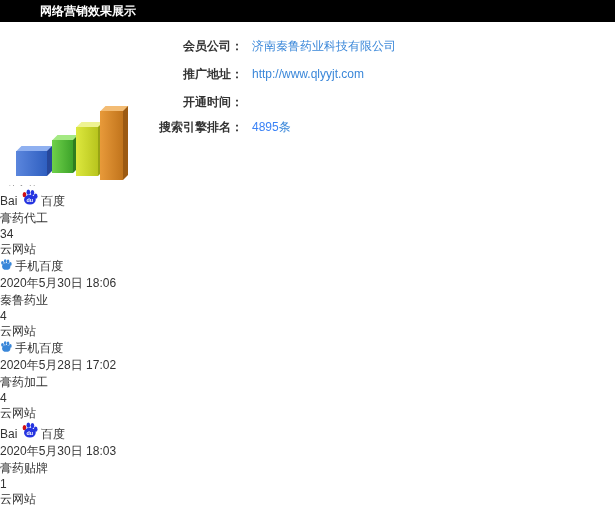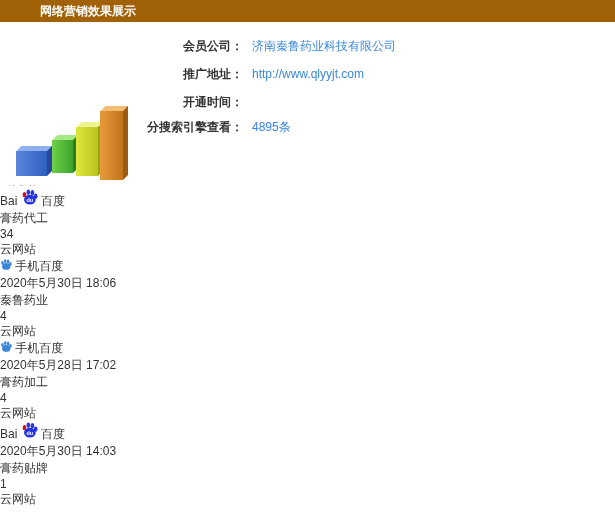--- a/index.html
+++ b/index.html
@@ -6,21 +6,21 @@
   html,body { width:615px; height:520px; }
   body {
     position:relative; overflow:hidden; background:#fff;
     font-family:"Liberation Sans","DejaVu Sans",sans-serif;
     font-size:12px; color:#333;
   }
 
   
   .titlebar {
     position:absolute; top:0; left:0; width:615px; height:22px;
-    background:#a16207; color:#fff; font-weight:bold;
+    background:#000000; color:#fff; font-weight:bold;
     line-height:22px; padding-left:40px; font-size:12px;
   }
 
   
   .top-section { position:absolute; top:22px; left:0; width:615px; height:163px; background:#fff; }
 
   .info-row { position:absolute; left:125px; height:16px; display:flex; align-items:center; }
   .info-row.r1{ top:16px; } .info-row.r2{ top:44px; } .info-row.r3{ top:72px;flex-direction:column; } .info-row.r4{ top:97px; }
   .info-label { width:118px; text-align:right; font-weight:bold; color:#333; }
   .info-value { margin-left:9px; color:#333; }
@@ -158,21 +158,21 @@
     <a class="info-value link">济南秦鲁药业科技有限公司</a>
   </div>
   <div class="info-row r2">
     <span class="info-label">推广地址：</span>
     <a class="info-value link">http://www.qlyyjt.com</a>
   </div>
   <div class="info-row r3">
     <span class="info-label">开通时间：</span>
   </div>
   <div class="info-row r4">
-    <span class="info-label">分搜索引擎查看：</span>
+    <span class="info-label">搜索引擎排名：</span>
     <span class="info-value"><span class="num-red">4895</span><span class="unit-blue">条</span></span>
   </div>
 </div>
 
 <div class="results-bar">
   <span class="results-label">结果：</span>
   <div class="filter-controls">
     <span class="filter-label" style="margin-left:0">分搜索引擎查看</span>
     <select class="filter-select sel-engine">
       <option>全部</option>
@@ -283,21 +283,21 @@
           <ellipse cx="9.5" cy="3.8" rx="2.4" ry="3.4" fill="#2534e0"></ellipse>
           <ellipse cx="14.8" cy="4.4" rx="2.4" ry="3.4" fill="#2534e0"></ellipse>
           <ellipse cx="19" cy="9" rx="2.4" ry="3.4" fill="#2534e0"></ellipse>
           <ellipse cx="11.5" cy="13.5" rx="7.6" ry="6.3" fill="#2534e0"></ellipse>
           <text x="11.5" y="16" font-size="7" font-weight="bold" fill="#fff" text-anchor="middle" font-family="Liberation Sans, sans-serif">du</text>
         </svg>
         <span class="du-cn">百度</span>
       </span>
       
     </div>
-    <div class="c-date">2020年5月30日 14:03</div>
+    <div class="c-date">2020年5月30日 18:03</div>
   </div>
 
   <div class="t-row">
     <div class="c-kw">膏药贴牌</div>
     <div class="c-rank"><span class="rank-val">1</span></div>
     <div class="c-type">云网站</div>
 
   </div>
 
 </div>

